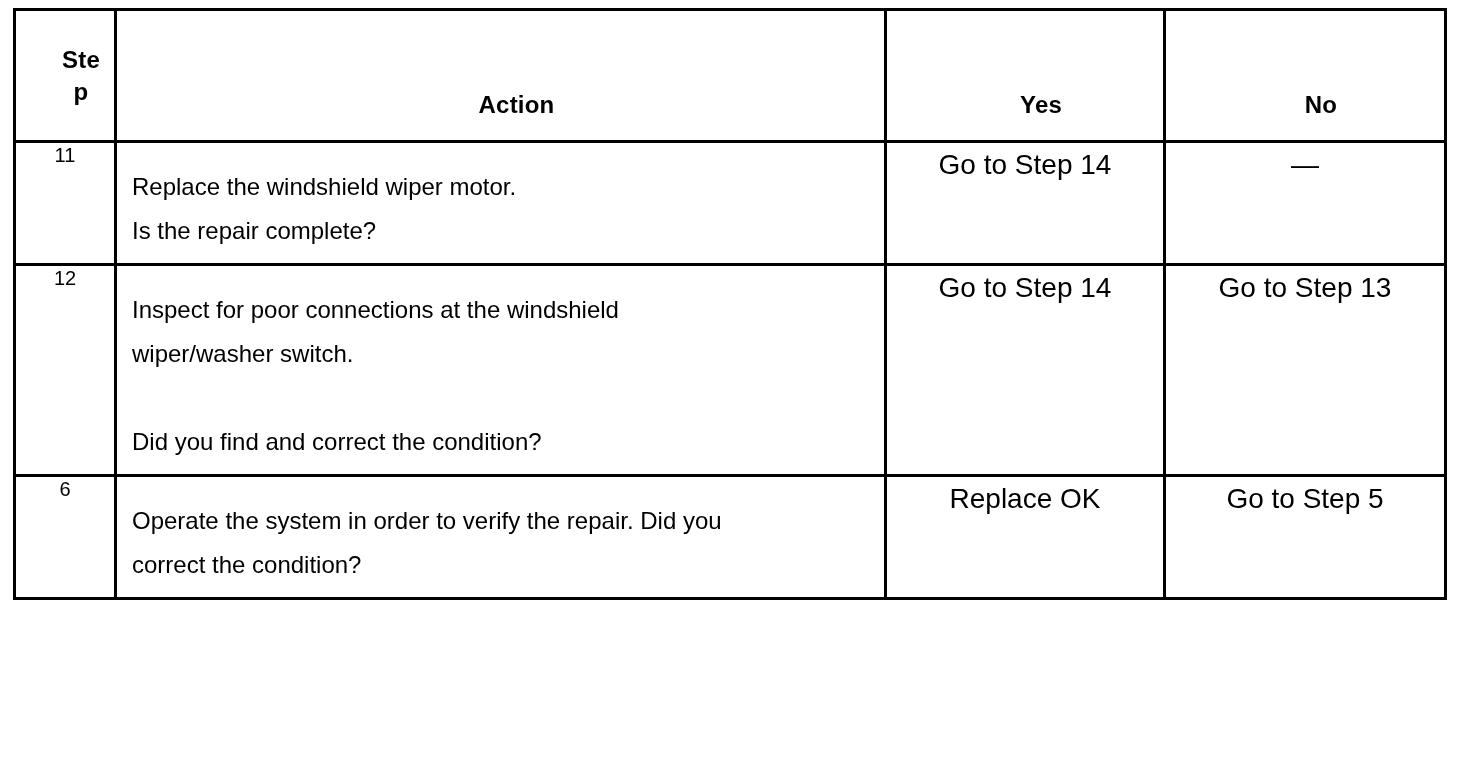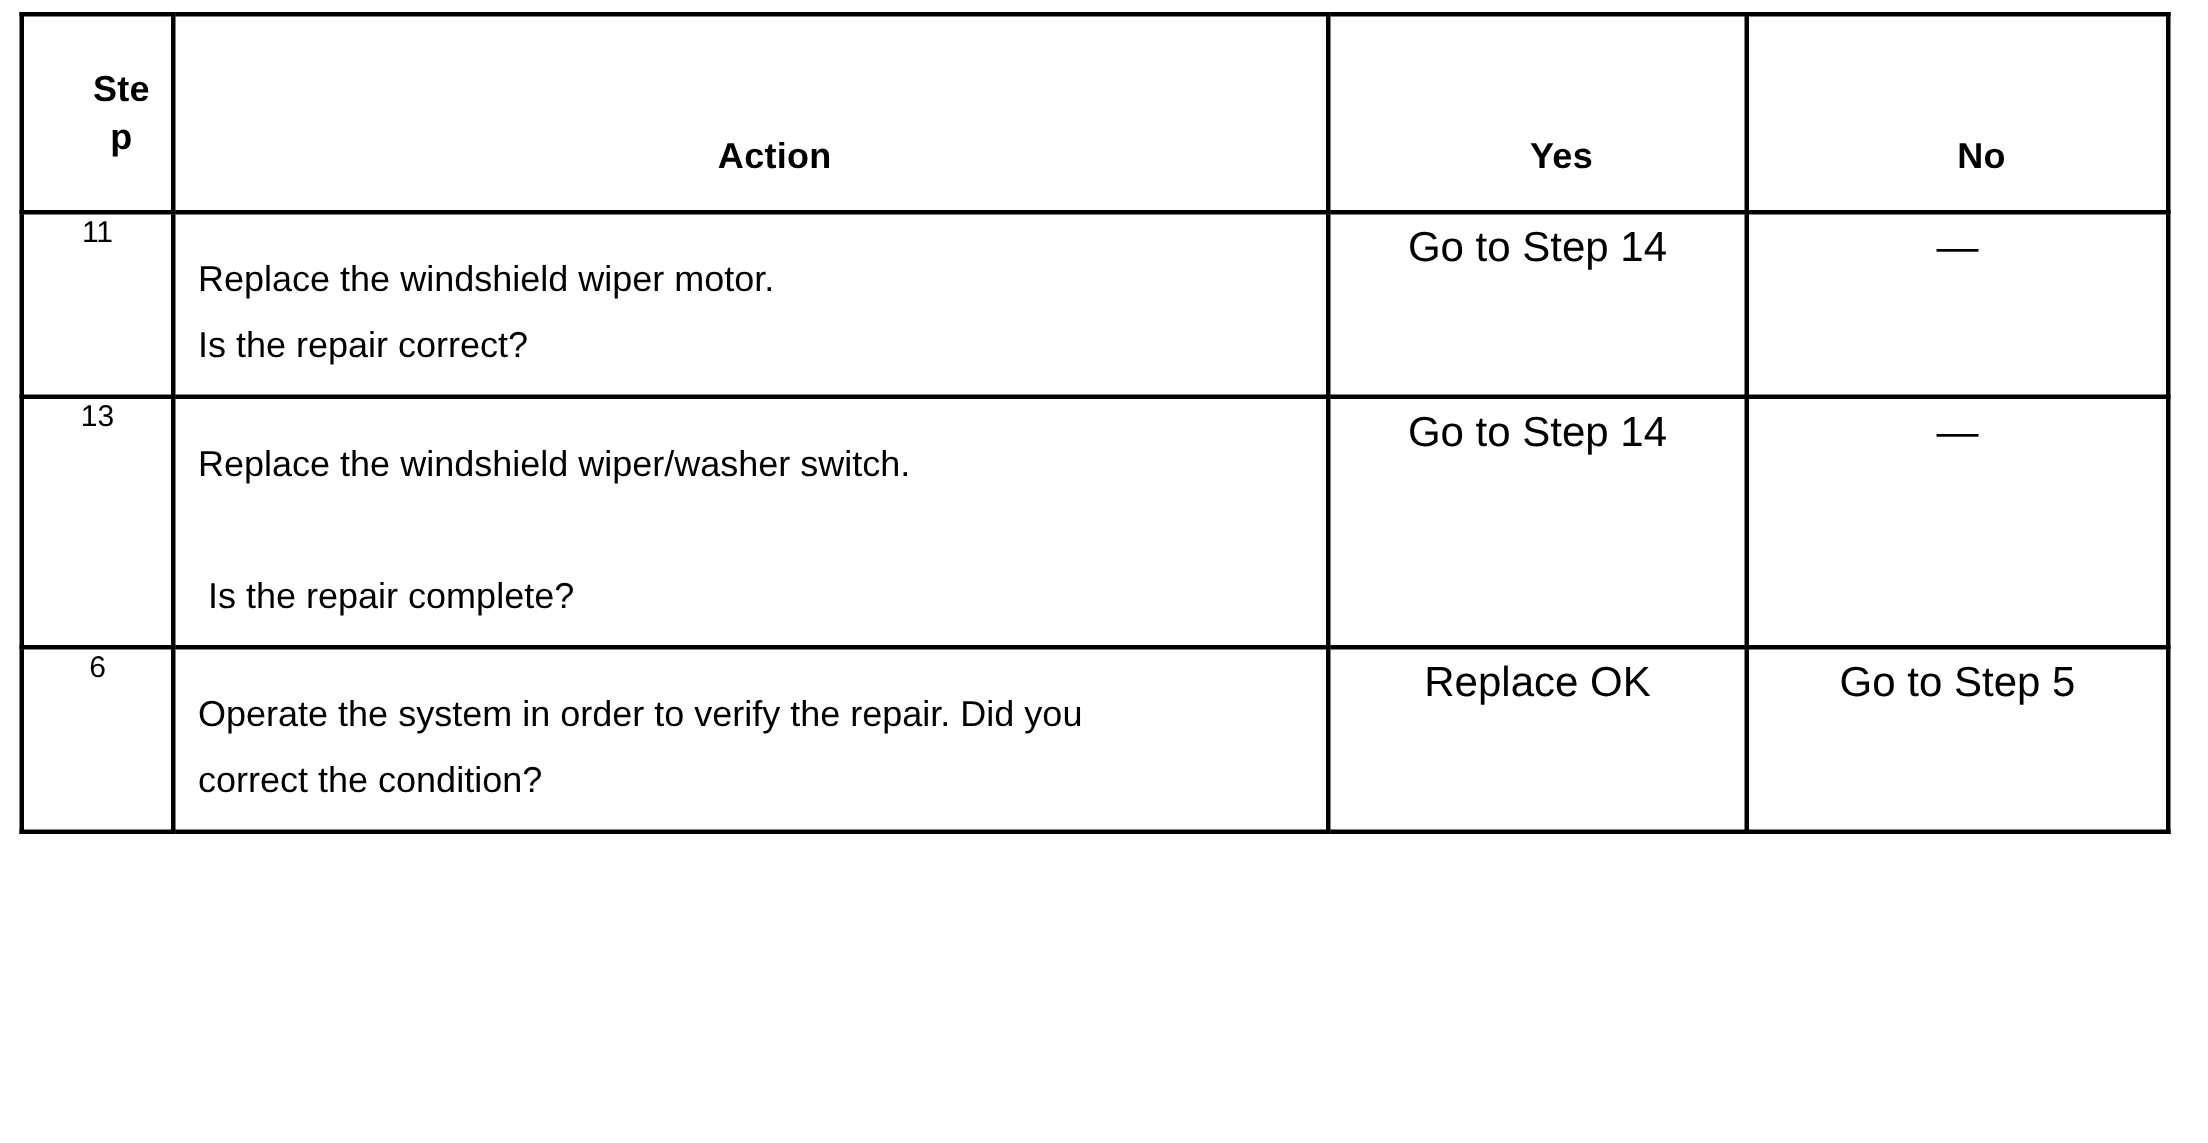--- a/index.html
+++ b/index.html
@@ -149,47 +149,48 @@
       </tr>
     </thead>
 
     <tbody>
       <tr class="row-11">
         <td class="step-cell">
           <div class="step-num">11</div>
         </td>
         <td class="action-cell">
           <div class="action-text">Replace the windshield wiper motor.
-Is the repair correct?</div>
+Is the repair complete?</div>
         </td>
         <td class="ans-cell">
           <div class="ans-text">Go to Step 14</div>
         </td>
         <td class="ans-cell">
           <div class="ans-text ans-dash">—</div>
         </td>
       </tr>
 
-
-      <tr class="row-13">
+      <tr class="row-12">
         <td class="step-cell">
-          <div class="step-num">13</div>
+          <div class="step-num">12</div>
         </td>
         <td class="action-cell">
-          <div class="action-text">Replace the windshield wiper/washer switch.
-
- Is the repair complete?</div>
+          <div class="action-text">Inspect for poor connections at the windshield
+wiper/washer switch.
+
+Did you find and correct the condition?</div>
         </td>
         <td class="ans-cell">
           <div class="ans-text">Go to Step 14</div>
         </td>
         <td class="ans-cell">
-          <div class="ans-text ans-dash">—</div>
-        </td>
-      </tr>
+          <div class="ans-text">Go to Step 13</div>
+        </td>
+      </tr>
+
 
       <tr class="row-14">
         <td class="step-cell">
           <div class="step-num">6</div>
         </td>
         <td class="action-cell">
           <div class="action-text">Operate the system in order to verify the repair. Did you
 correct the condition?</div>
         </td>
         <td class="ans-cell">

